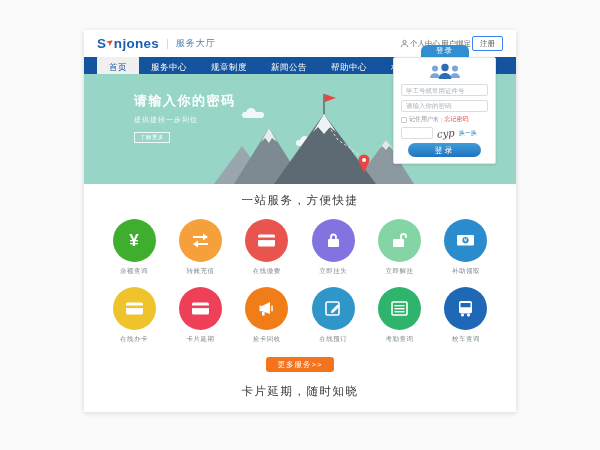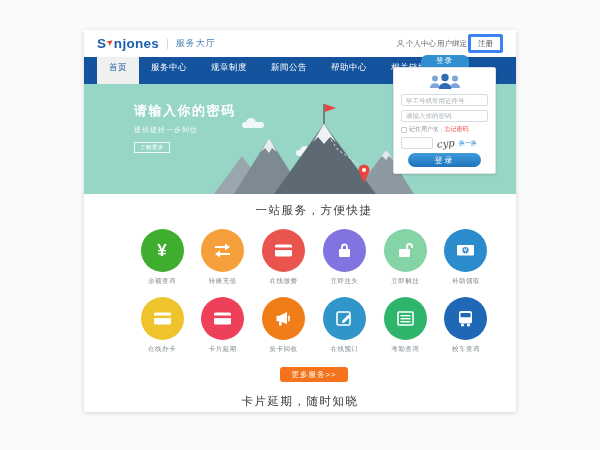--- a/index.html
+++ b/index.html
@@ -10,25 +10,25 @@
 
   
   .hdr { height:27px; display:flex; align-items:center; padding:0 13px; background:#fff; }
   .logo { display:flex; align-items:center; cursor:pointer; }
   .logo-s,.logo-rest { font-size:13.5px; font-weight:bold; color:#1b5fae; letter-spacing:.3px; }
   .logo-arrow { color:#e8402e; font-size:9px; transform:rotate(-38deg); margin:0 0 3px 0; display:inline-block; }
   .logo-div { color:#c9d4de; margin:0 7px; font-size:10px; }
   .portal { color:#4a7fb5; font-size:9px; letter-spacing:1px; }
   .hdr-right { margin-left:auto; display:flex; align-items:center; gap:1px; font-size:7.5px; color:#666; }
   .hdr-link { cursor:pointer; }
-  .reg-btn { border:3px solid #3b82f6; border-radius:2px; background:#fff; color:#555;
+  .reg-btn { border:1px solid #3b82f6; border-radius:2px; background:#fff; color:#555;
              font-size:7.5px; padding:1.5px 7px; cursor:pointer; font-family:inherit; }
 
   
-  .nav { height:27px; background:#14549e; display:flex; align-items:stretch; padding-left:13px; }
+  .nav { height:17px; background:#14549e; display:flex; align-items:stretch; padding-left:13px; }
   .nav a { color:#fff; font-size:8.5px; line-height:21px; padding:0 12px; text-decoration:none; letter-spacing:.5px; }
   .nav a.active { background:#f0f0f0; color:#14549e; }
 
   
   .hero { position:relative; height:110px; background:#97d6c6; overflow:visible; }
   .hero-copy { position:absolute; left:50px; top:18px; color:#fff; z-index:2; }
   .hero-title { font-size:13px; font-weight:bold; letter-spacing:1.5px; }
   .hero-sub { font-size:7px; opacity:.9; margin-top:5px; letter-spacing:1px; }
   .hero-cta { display:inline-block; margin-top:5px; font-size:5.5px; border:1px solid rgba(255,255,255,.85);
               padding:1px 5px; cursor:pointer; letter-spacing:.5px; }
@@ -50,21 +50,21 @@
   .forgot { color:#e8473f; cursor:pointer; }
   .sep { color:#ccc; }
   .cap-row { display:flex; align-items:center; gap:4px; margin-bottom:4px; }
   .cap-input { width:32px !important; margin-bottom:0 !important; }
   .cap-word { font-family:"DejaVu Serif",serif; font-style:italic; font-size:10px; color:#444; transform:rotate(-5deg); cursor:pointer; }
   .cap-refresh { font-size:6px; color:#2f8fd0; cursor:pointer; }
   .login-submit { display:block; width:84%; height:14px; margin:2px auto 0; border:none; border-radius:7px;
         background:linear-gradient(#3f9cda,#1f74bd); color:#fff; font-size:8px; letter-spacing:2px; cursor:pointer; font-family:inherit; }
 
   
-  .services { padding-top:9px; background:#fff;padding-left:28px; }
+  .services { padding-top:9px; background:#fff; }
   .sec-title { text-align:center; font-size:11.5px; color:#3a3a3a; letter-spacing:1.5px; }
   .svc-row { display:flex; justify-content:space-between; padding:0 28px; margin-top:11px; }
   .svc { width:44px; text-align:center; cursor:pointer; }
   .circle { width:43px; height:43px; border-radius:50%; margin:0 auto; display:flex; align-items:center; justify-content:center; }
   .yen-glyph { color:#fff; font-size:17px; font-weight:bold; }
   .svc-label { font-size:6.5px; color:#808archive8; color:#7f8a90; margin-top:5px; letter-spacing:.5px; }
   .more-btn { display:block; margin:13px auto 0; width:68px; height:15px; border:none; border-radius:3px;
         background:#f4731c; color:#fff; font-size:7.5px; letter-spacing:1px; cursor:pointer; font-family:inherit; }
 
   

